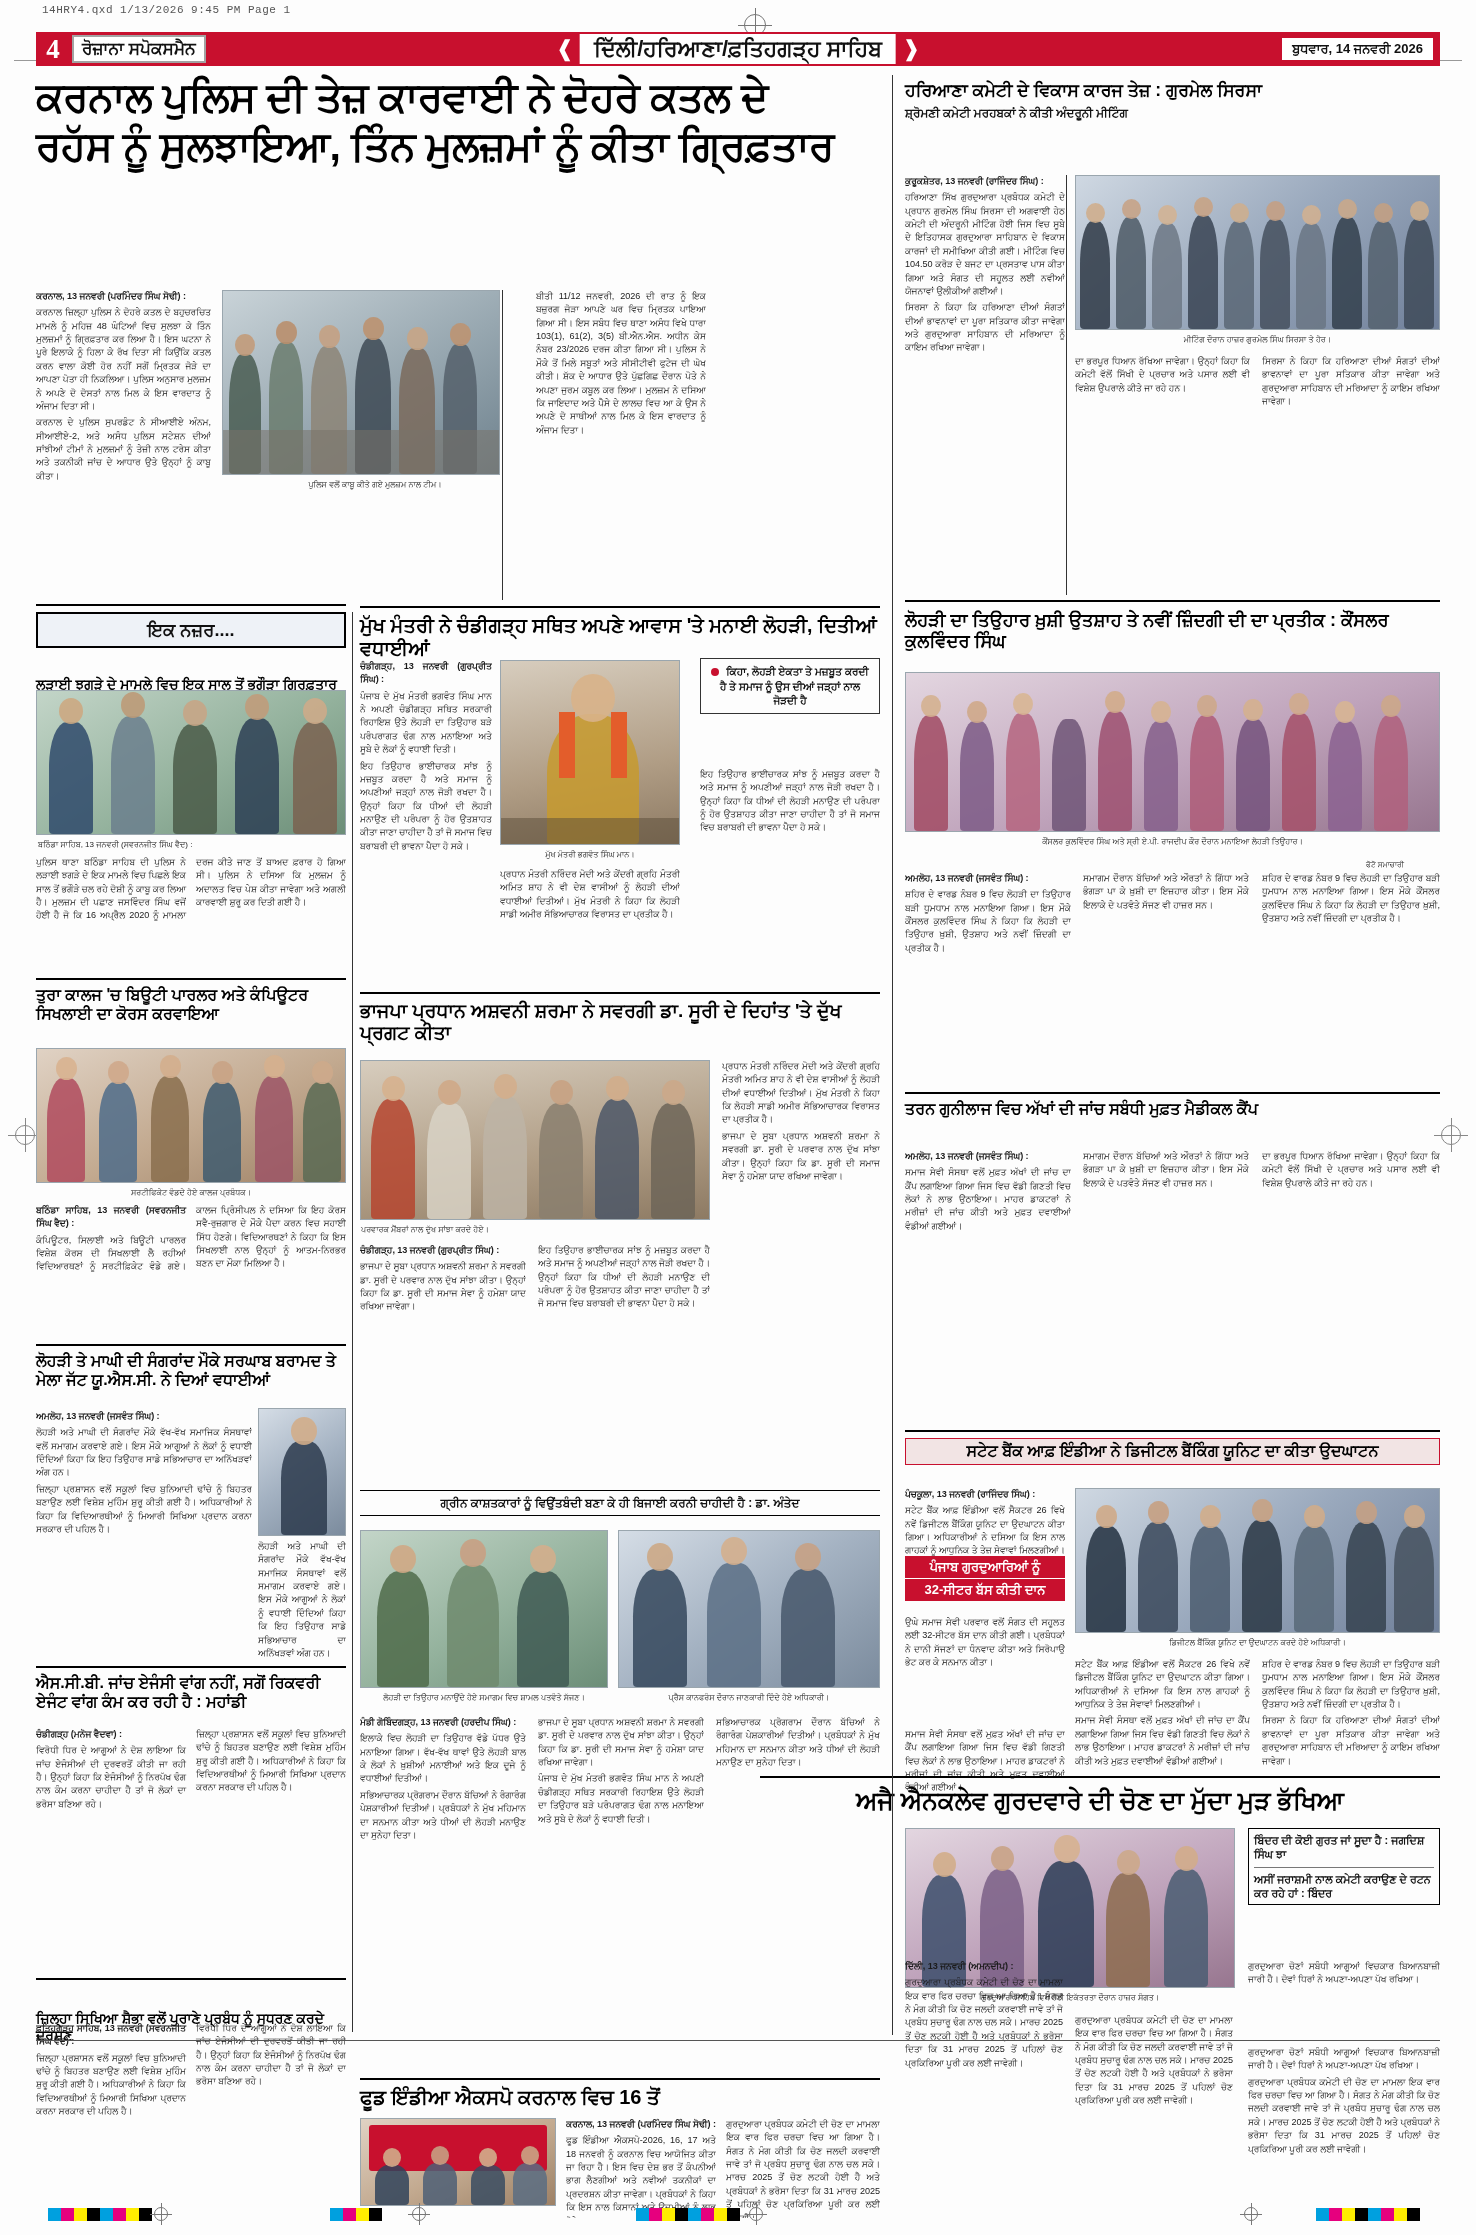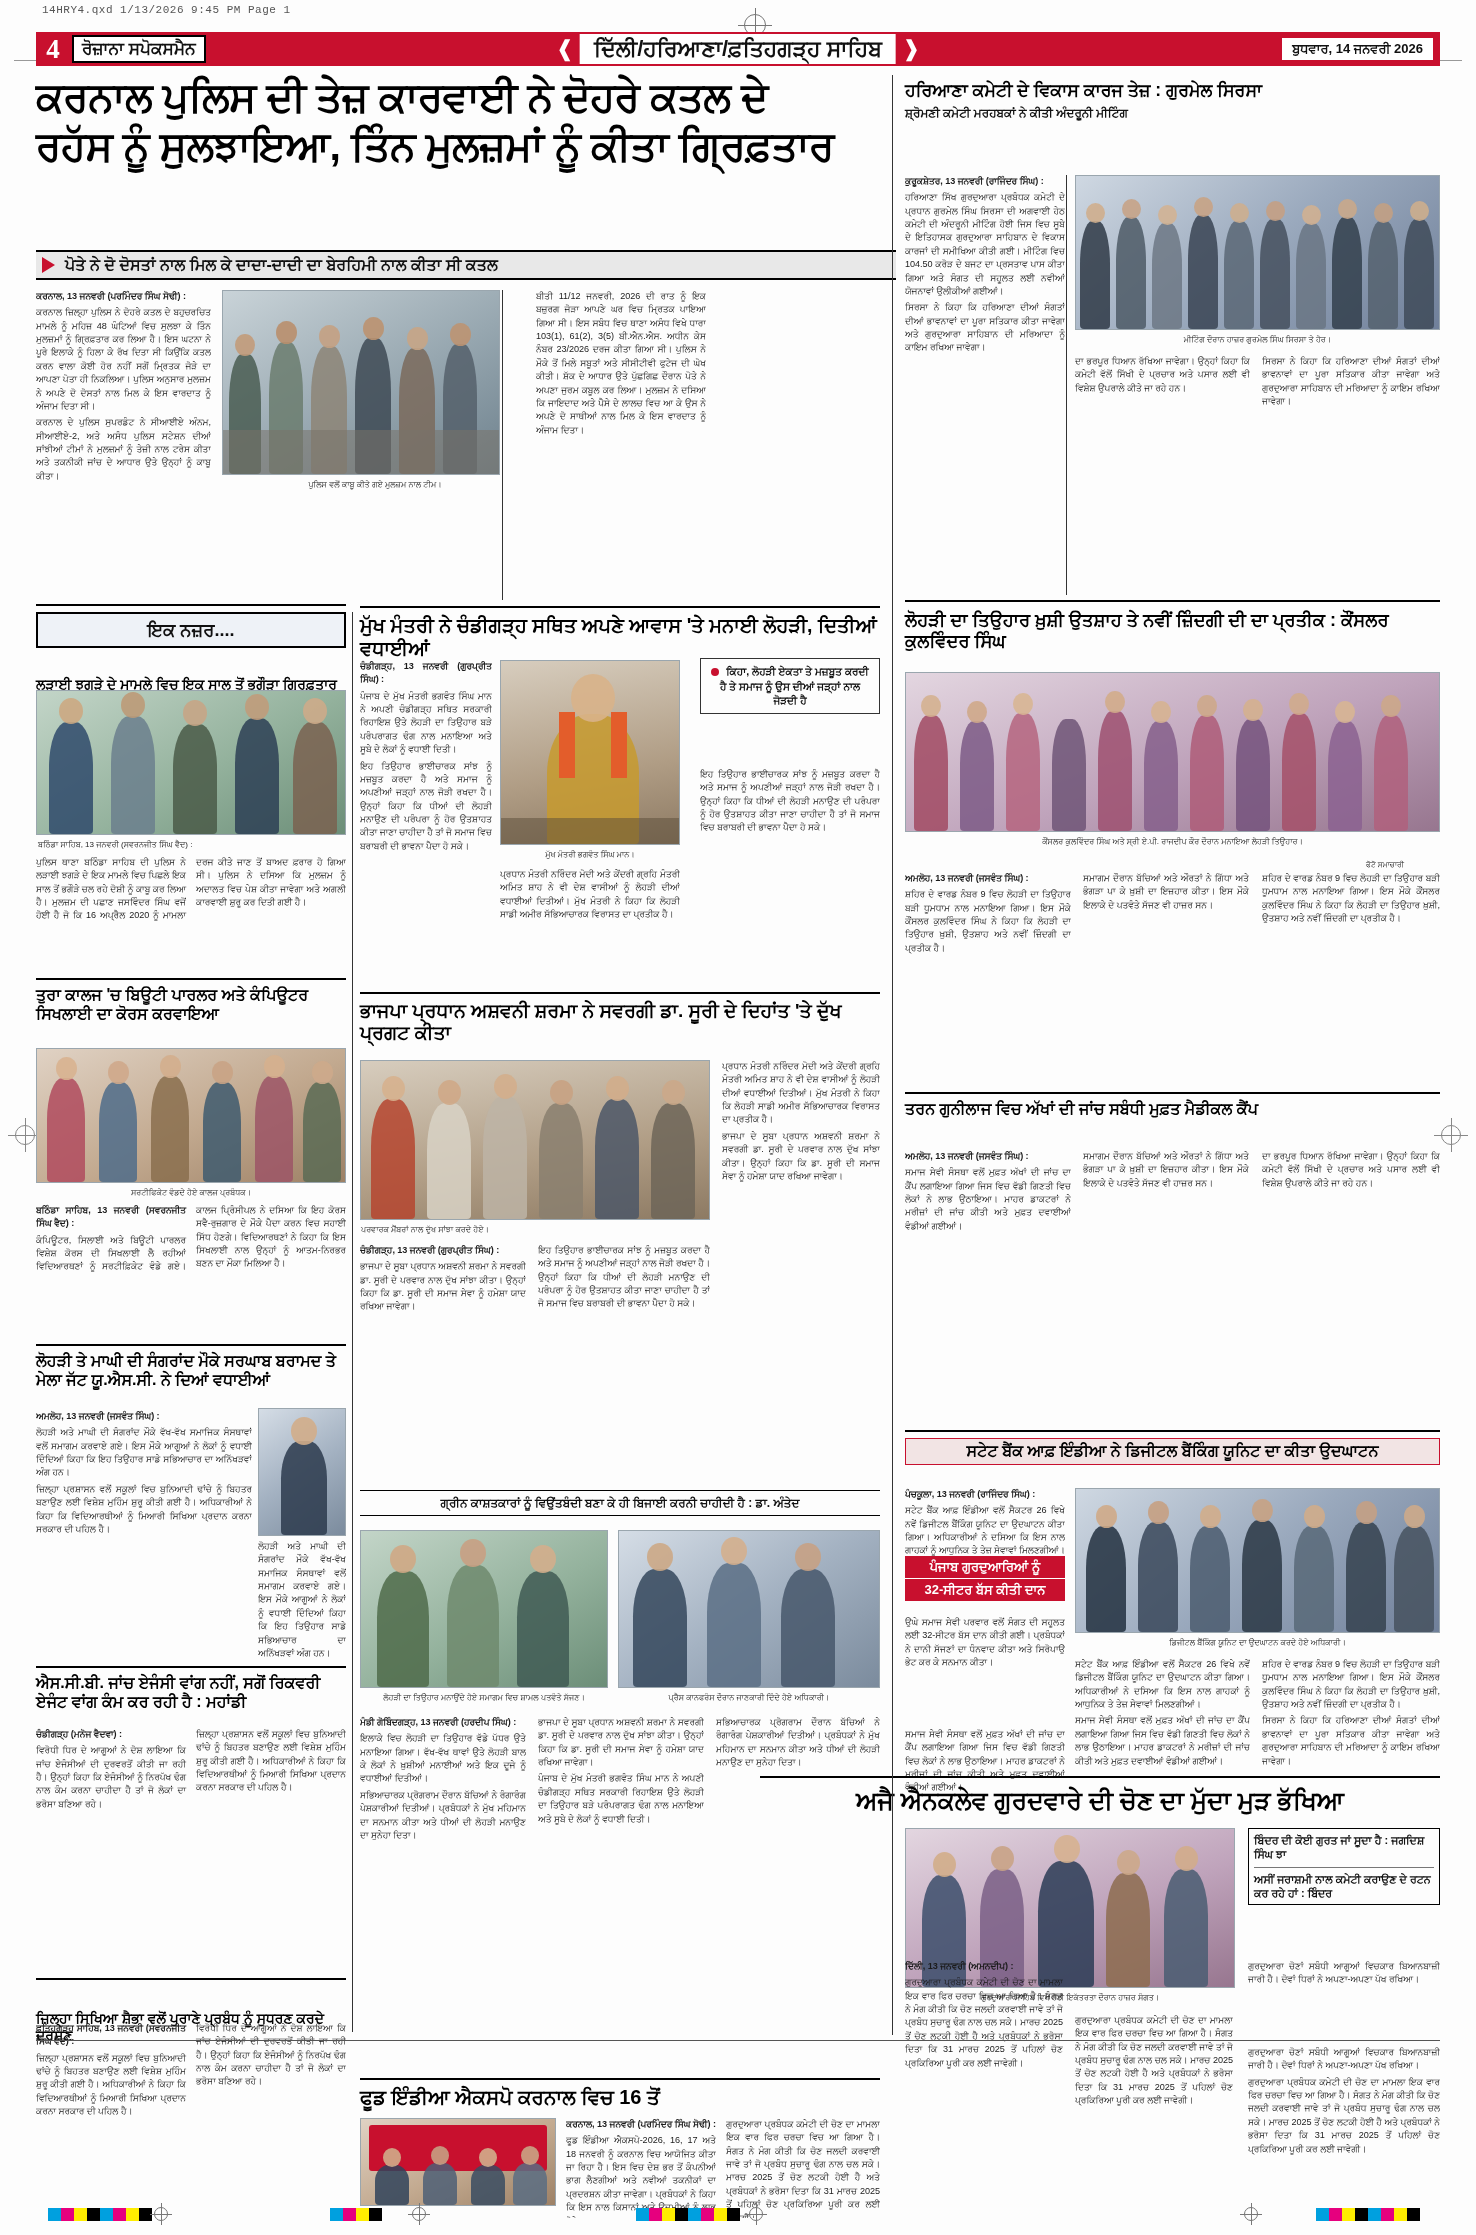--- a/index.html
+++ b/index.html
@@ -46,21 +46,21 @@
     position:absolute; left:36px; top:32px; width:1404px; height:34px;
     background:#c8102e;
     display:flex; align-items:center;
   }
   .mh-page-no {
     width:34px; height:34px; background:#c8102e; color:#fff;
     font-weight:bold; font-size:27px; display:flex; align-items:center;
     justify-content:center; font-family:"Liberation Serif", serif;
   }
   .mh-brand {
-    background:#fff; border:2px solid #000000; color:#111;
+    background:#fff; border:2px solid #a3a3a3; color:#111;
     font-size:17px; font-weight:bold; padding:1px 8px; margin-left:2px;
     height:28px; display:flex; align-items:center;
   }
   .mh-center {
     position:absolute; left:50%; transform:translateX(-50%);
     display:flex; align-items:center; gap:6px;
   }
   .mh-center .chev { color:#fff; font-size:22px; }
   .mh-section {
     background:#fff; color:#111; font-size:22px; font-weight:bold;
@@ -188,24 +188,20 @@
   <div style="position:absolute;left:36px;top:74px;width:860px;">
     <div class="hl" style="font-size:41px;letter-spacing:-0.6px;">ਕਰਨਾਲ ਪੁਲਿਸ ਦੀ ਤੇਜ਼ ਕਾਰਵਾਈ ਨੇ ਦੋਹਰੇ ਕਤਲ ਦੇ</div>
     <div class="hl" style="font-size:41px;letter-spacing:-0.6px;margin-top:2px;">ਰਹੱਸ ਨੂੰ ਸੁਲਝਾਇਆ, ਤਿੰਨ ਮੁਲਜ਼ਮਾਂ ਨੂੰ ਕੀਤਾ ਗ੍ਰਿਫ਼ਤਾਰ</div>
   </div>
 
   <div style="position:absolute;left:905px;top:80px;width:535px;">
     <div class="hl" style="font-size:17.5px;line-height:1.2;">ਹਰਿਆਣਾ ਕਮੇਟੀ ਦੇ ਵਿਕਾਸ ਕਾਰਜ ਤੇਜ਼ : ਗੁਰਮੇਲ ਸਿਰਸਾ</div>
     <div style="font-size:12px;font-weight:bold;margin-top:5px;line-height:1.25;">ਸ਼੍ਰੋਮਣੀ ਕਮੇਟੀ ਮਰਹਬਕਾਂ ਨੇ ਕੀਤੀ ਅੰਦਰੂਨੀ ਮੀਟਿੰਗ</div>
   </div>
 
-  <div class="sub-bar" style="position:absolute;left:36px;top:250px;width:860px;height:30px;">
-    <span class="bullet-tri"></span>
-    <span style="font-size:16px;font-weight:bold;">ਪੋਤੇ ਨੇ ਦੋ ਦੋਸਤਾਂ ਨਾਲ ਮਿਲ ਕੇ ਦਾਦਾ-ਦਾਦੀ ਦਾ ਬੇਰਹਿਮੀ ਨਾਲ ਕੀਤਾ ਸੀ ਕਤਲ</span>
-  </div>
 
   <div style="position:absolute;left:36px;top:290px;width:175px;height:310px;overflow:hidden;" class="body-col">
     <p><span class="bold">ਕਰਨਾਲ, 13 ਜਨਵਰੀ (ਪਰਮਿੰਦਰ ਸਿੰਘ ਸੋਢੀ) :</span></p>
     <p>ਕਰਨਾਲ ਜ਼ਿਲ੍ਹਾ ਪੁਲਿਸ ਨੇ ਦੋਹਰੇ ਕਤਲ ਦੇ ਬਹੁਚਰਚਿਤ ਮਾਮਲੇ ਨੂੰ ਮਹਿਜ਼ 48 ਘੰਟਿਆਂ ਵਿਚ ਸੁਲਝਾ ਕੇ ਤਿੰਨ ਮੁਲਜ਼ਮਾਂ ਨੂੰ ਗ੍ਰਿਫ਼ਤਾਰ ਕਰ ਲਿਆ ਹੈ। ਇਸ ਘਟਨਾ ਨੇ ਪੂਰੇ ਇਲਾਕੇ ਨੂੰ ਹਿਲਾ ਕੇ ਰੱਖ ਦਿਤਾ ਸੀ ਕਿਉਂਕਿ ਕਤਲ ਕਰਨ ਵਾਲਾ ਕੋਈ ਹੋਰ ਨਹੀਂ ਸਗੋਂ ਮ੍ਰਿਤਕ ਜੋੜੇ ਦਾ ਆਪਣਾ ਪੋਤਾ ਹੀ ਨਿਕਲਿਆ। ਪੁਲਿਸ ਅਨੁਸਾਰ ਮੁਲਜ਼ਮ ਨੇ ਅਪਣੇ ਦੋ ਦੋਸਤਾਂ ਨਾਲ ਮਿਲ ਕੇ ਇਸ ਵਾਰਦਾਤ ਨੂੰ ਅੰਜਾਮ ਦਿਤਾ ਸੀ।</p>
     <p>ਕਰਨਾਲ ਦੇ ਪੁਲਿਸ ਸੁਪਰਡੰਟ ਨੇ ਸੀਆਈਏ ਅੰਨਮ, ਸੀਆਈਏ-2, ਅਤੇ ਅਸੰਧ ਪੁਲਿਸ ਸਟੇਸ਼ਨ ਦੀਆਂ ਸਾਂਝੀਆਂ ਟੀਮਾਂ ਨੇ ਮੁਲਜ਼ਮਾਂ ਨੂੰ ਤੇਜ਼ੀ ਨਾਲ ਟਰੇਸ ਕੀਤਾ ਅਤੇ ਤਕਨੀਕੀ ਜਾਂਚ ਦੇ ਆਧਾਰ ਉਤੇ ਉਨ੍ਹਾਂ ਨੂੰ ਕਾਬੂ ਕੀਤਾ।</p>
   </div>
 
   <div class="photo p2" style="position:absolute;left:222px;top:290px;width:278px;height:185px;">
     <div class="figs">
       <div class="fig" style="left:6px;width:32px;height:120px;background:#4a5d52;"></div>

